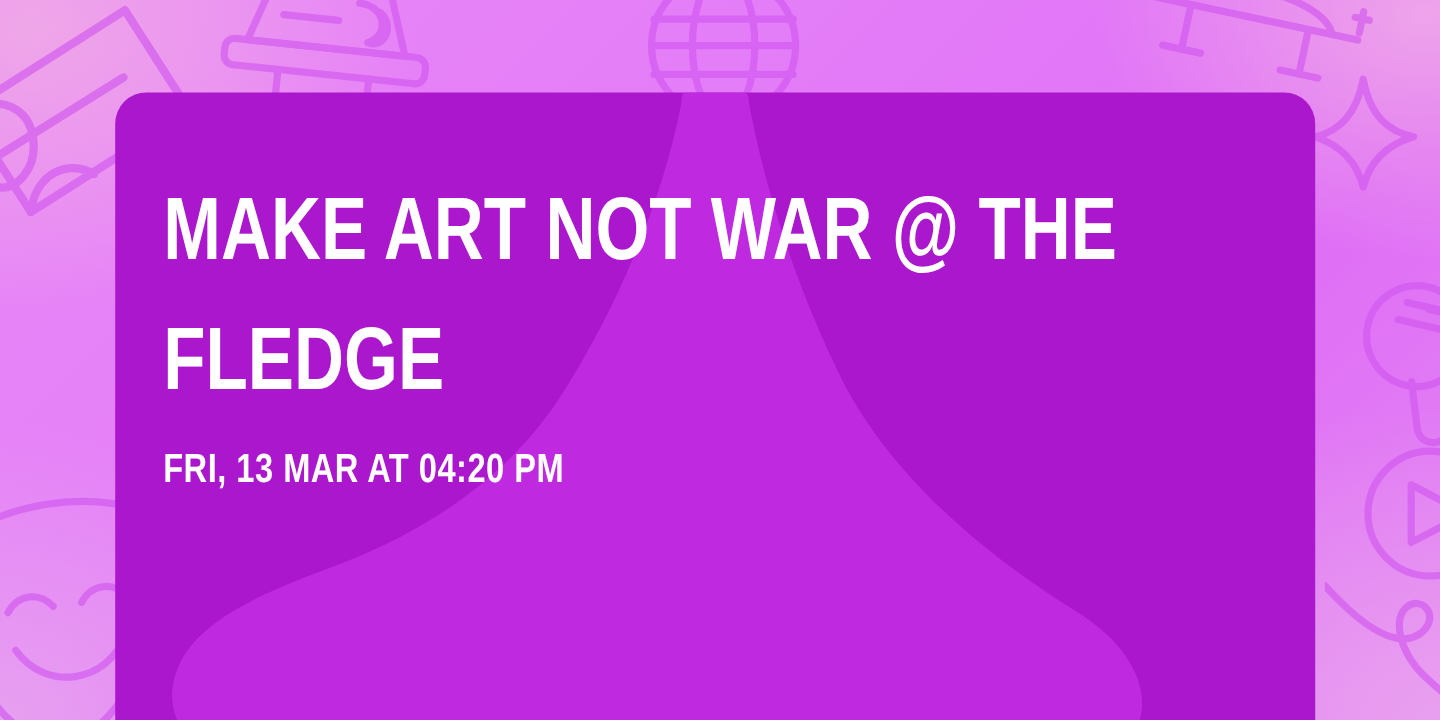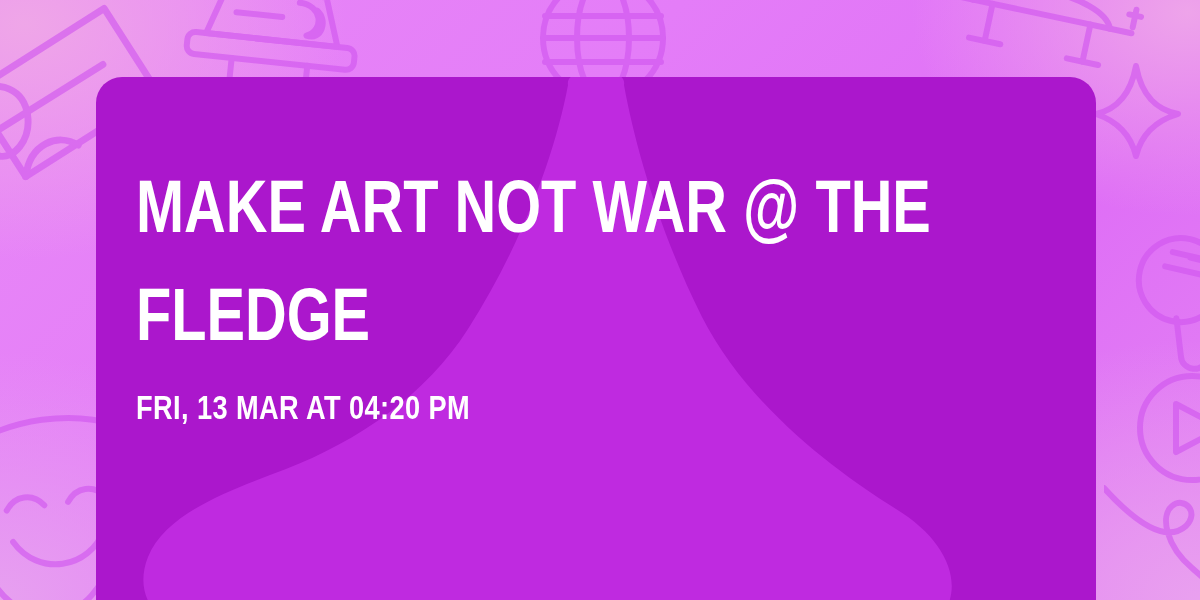--- a/index.html
+++ b/index.html
@@ -67,21 +67,21 @@
     width: 1000px;
     height: 560px;
   }
   .card-blob path {
     fill: #bf2ae0;
   }
 
   .card-content {
     position: absolute;
     left: 40px;
-    top: 76px;
+    top: 60px;
     right: 40px;
   }
 
   .event-title {
     margin: 0;
     color: #ffffff;
     font-size: 74px;
     line-height: 108px;
     font-weight: 700;
     letter-spacing: 0px;

